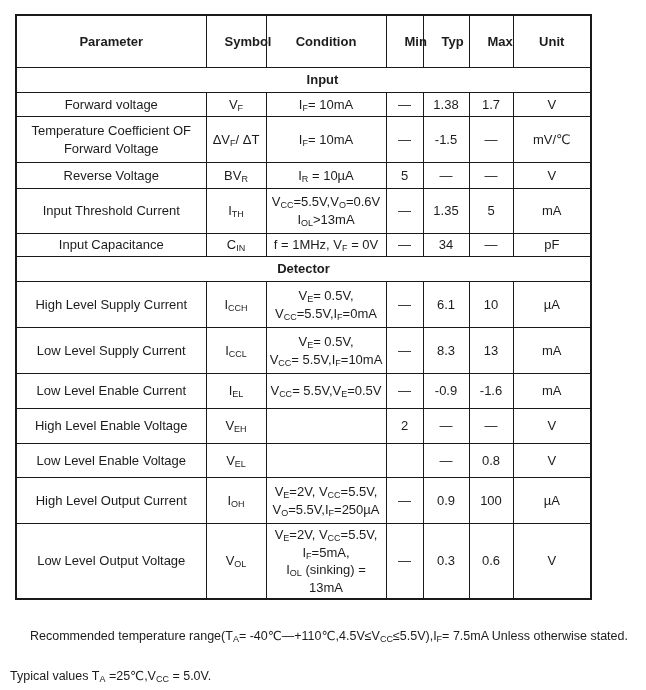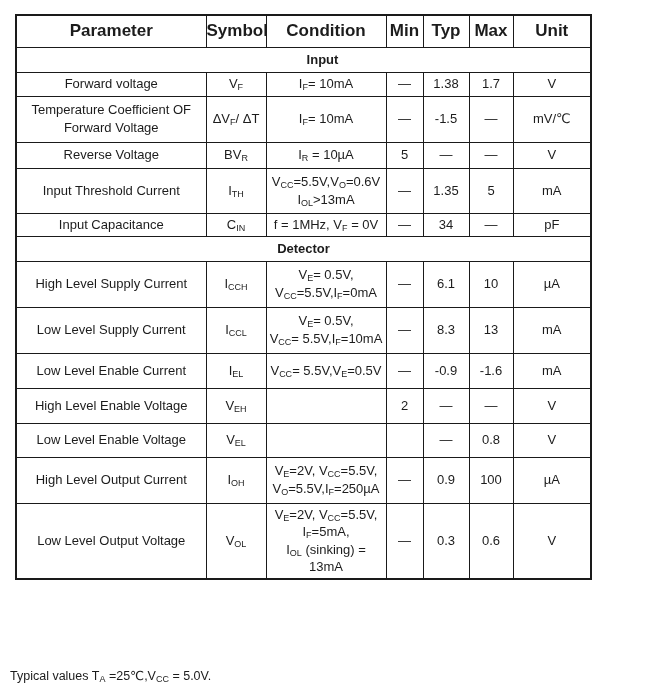--- a/index.html
+++ b/index.html
@@ -21,25 +21,25 @@
     table-layout: fixed;
     background: #ffffff;
   }
   table.spec, table.spec td, table.spec th {
     border: 1px solid #1a1a1a;
   }
   table.spec { border: 2px solid #1a1a1a; }
 
   table.spec th {
     font-weight: bold;
-    font-size: 17px;
+    font-size: 13px;
     text-align: center;
     vertical-align: middle;
     height: 32px;
-    padding: 0;
+    padding: 18px;
   }
   table.spec td {
     font-size: 13px;
     text-align: center;
     vertical-align: middle;
     padding: 2px 2px;
     line-height: 1.35;
   }
   td.param {
     text-align: left;
@@ -231,15 +231,16 @@
             <span class="cond-line">I<sub>OL</sub> (sinking) = 13mA</span>
           </td>
           <td>—</td>
           <td>0.3</td>
           <td>0.6</td>
           <td>V</td>
         </tr>
       </tbody>
   </table>
 
+  <p class="footnote first">Recommended temperature range(T<sub>A</sub>= -40℃—+110℃,4.5V≤V<sub>CC</sub>≤5.5V),I<sub>F</sub>= 7.5mA Unless otherwise stated.</p>
   <p class="footnote second">Typical values T<sub>A</sub> =25℃,V<sub>CC</sub> = 5.0V.</p>
 
 </div>
 
 </body></html>

